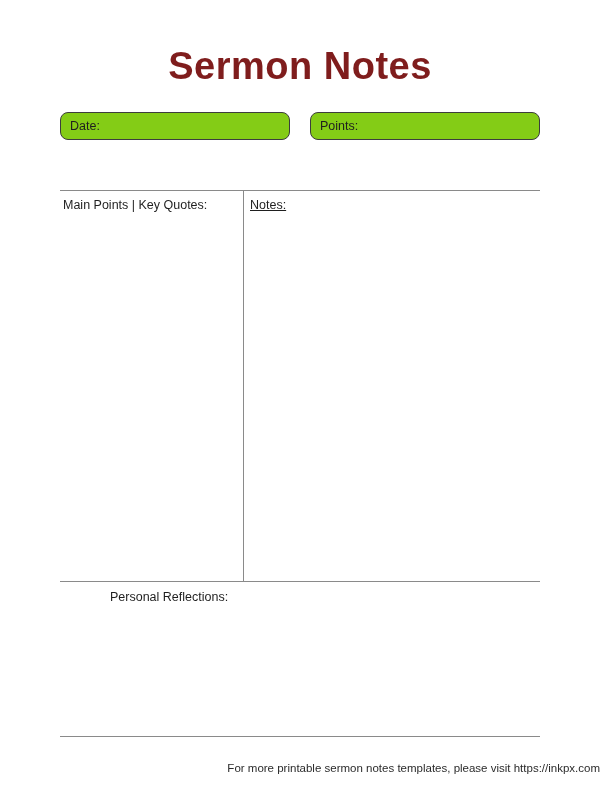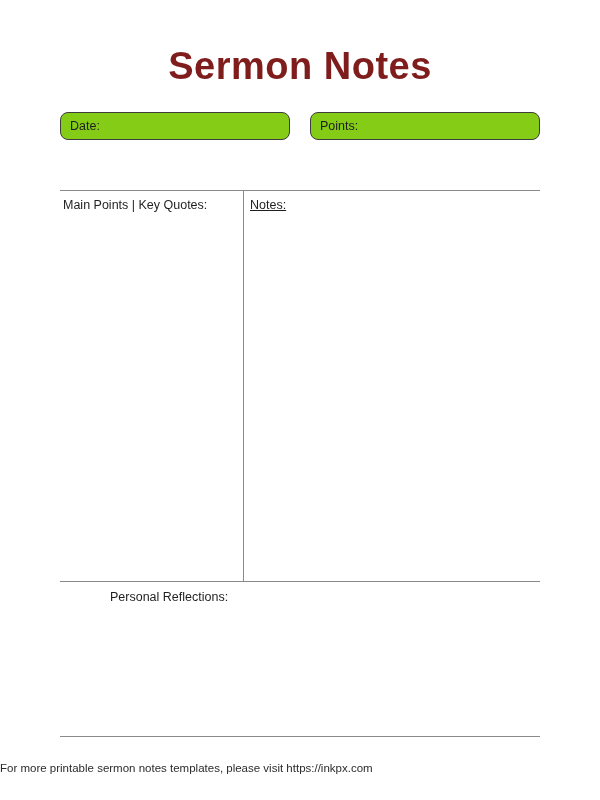--- a/index.html
+++ b/index.html
@@ -76,21 +76,21 @@
   .footer-divider {
     position: absolute;
     left: 60px; top: 736px;
     width: 480px; height: 0;
     border-top: 1.5px solid #8a8a8a;
   }
 
   .footer-note {
     position: absolute;
     top: 762px; left: 0; right: 0;
-    text-align: left;
+    text-align: right;
     font-size: 11.5px;
     color: #2b2b2b;
   }
 </style>
 </head>
 <body>
 
 <div class="page">
 
   <h1 class="title">Sermon Notes</h1>

